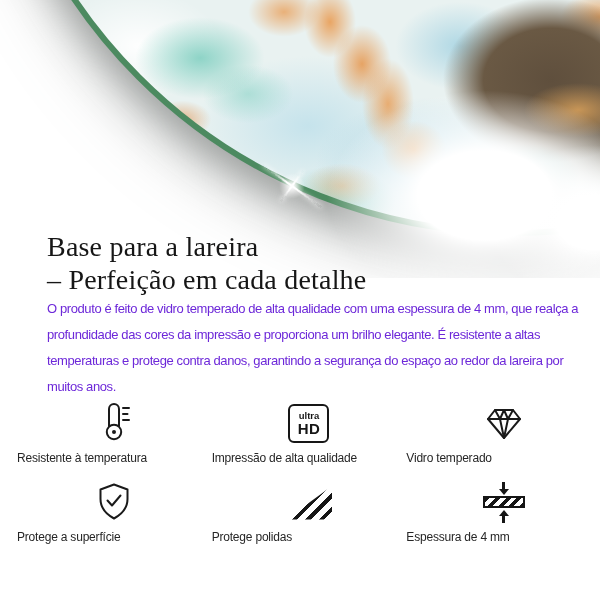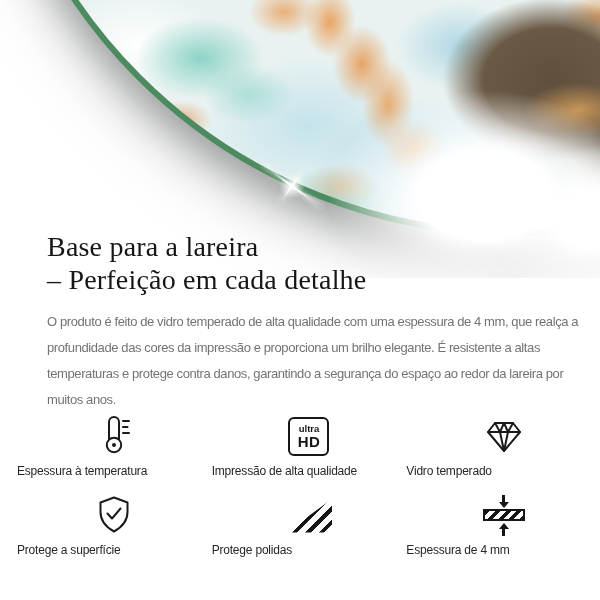--- a/index.html
+++ b/index.html
@@ -53,22 +53,22 @@
       box-shadow:0 0 5px rgba(255,255,255,0.9); }
   .sparkle .glow { position:absolute; left:23px; top:23px; width:26px; height:26px;
       background:radial-gradient(circle, rgba(255,255,255,1) 0%, rgba(255,255,255,0) 70%); }
 
   
   .content { position:absolute; left:7px; top:0; width:600px; height:600px;
              padding:230px 34px 0 40px; }
   h1 { font-family:"Liberation Serif", serif; font-weight:400; color:#161616;
        font-size:28px; line-height:33px; letter-spacing:0.2px; }
   h1 span { display:block; }
-  .desc { margin-top:13px; width:548px; font-size:13px; line-height:26px;
-          letter-spacing:-0.4px; color:#737373; }
+  .desc { width:548px; font-size:13px; line-height:26px;
+          letter-spacing:-0.4px; color:#6d28d9; }
 
   
   .features { margin:0 -28px 0 -30px; display:grid;
               grid-template-columns:repeat(3,1fr); row-gap:14px; }
   .feature { display:flex; flex-direction:column; }
   .icon-box { height:46px; display:flex; align-items:center; justify-content:center; }
   .feature-label { margin-top:5px; font-size:12px; letter-spacing:-0.2px; color:#262626; }
   .icon-box svg { stroke:#1a1a1a; fill:none; stroke-width:2;
                   stroke-linecap:round; stroke-linejoin:round; }
 
@@ -118,21 +118,21 @@
 
       <div class="feature">
         <div class="icon-box">
           <svg width="44" height="44" viewBox="0 0 44 44">
             <path d="M17 25 V8 a5 5 0 0 1 10 0 v17"></path>
             <circle cx="22" cy="31" r="7.2"></circle>
             <circle cx="22" cy="31" r="2" fill="#1a1a1a" stroke="none"></circle>
             <path d="M31 7 h6 M31 13 h4.5 M31 19 h6"></path>
           </svg>
         </div>
-        <div class="feature-label">Espessura à temperatura</div>
+        <div class="feature-label">Resistente à temperatura</div>
       </div>
 
       <div class="feature">
         <div class="icon-box">
           <div class="uhd">
             <span class="u">ultra</span>
             <span class="h">HD</span>
           </div>
         </div>
         <div class="feature-label">Impressão de alta qualidade</div>

